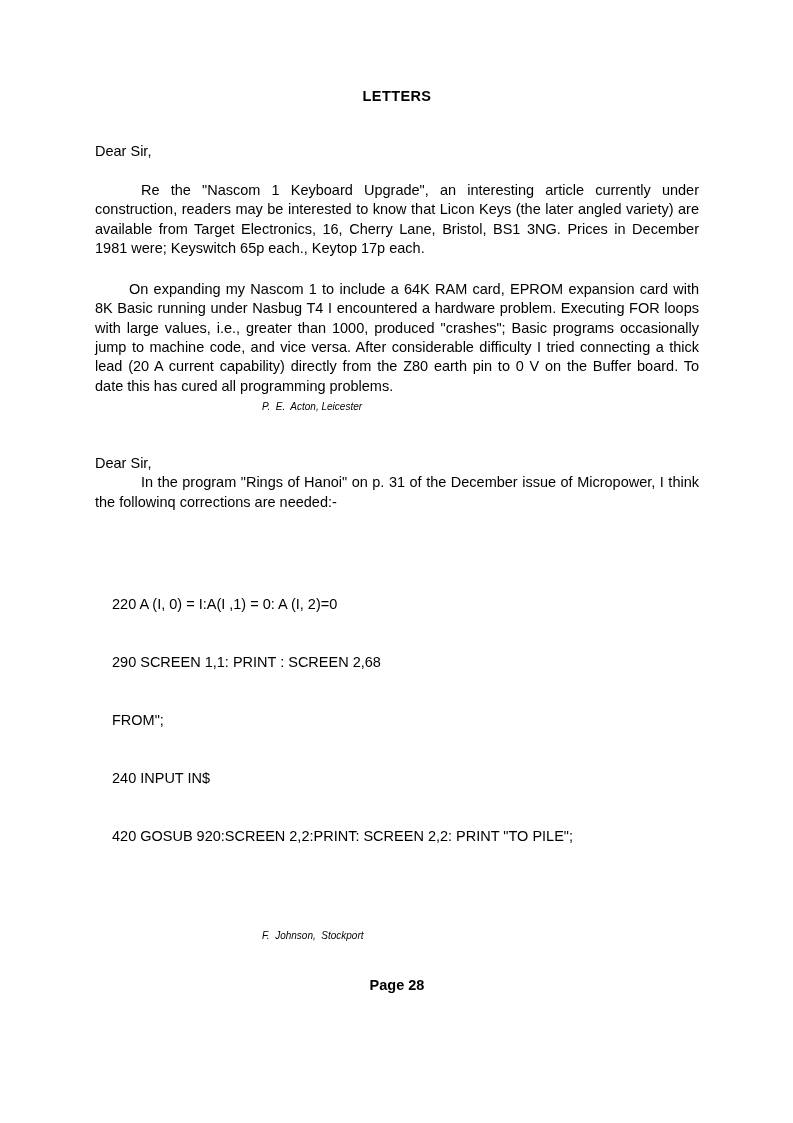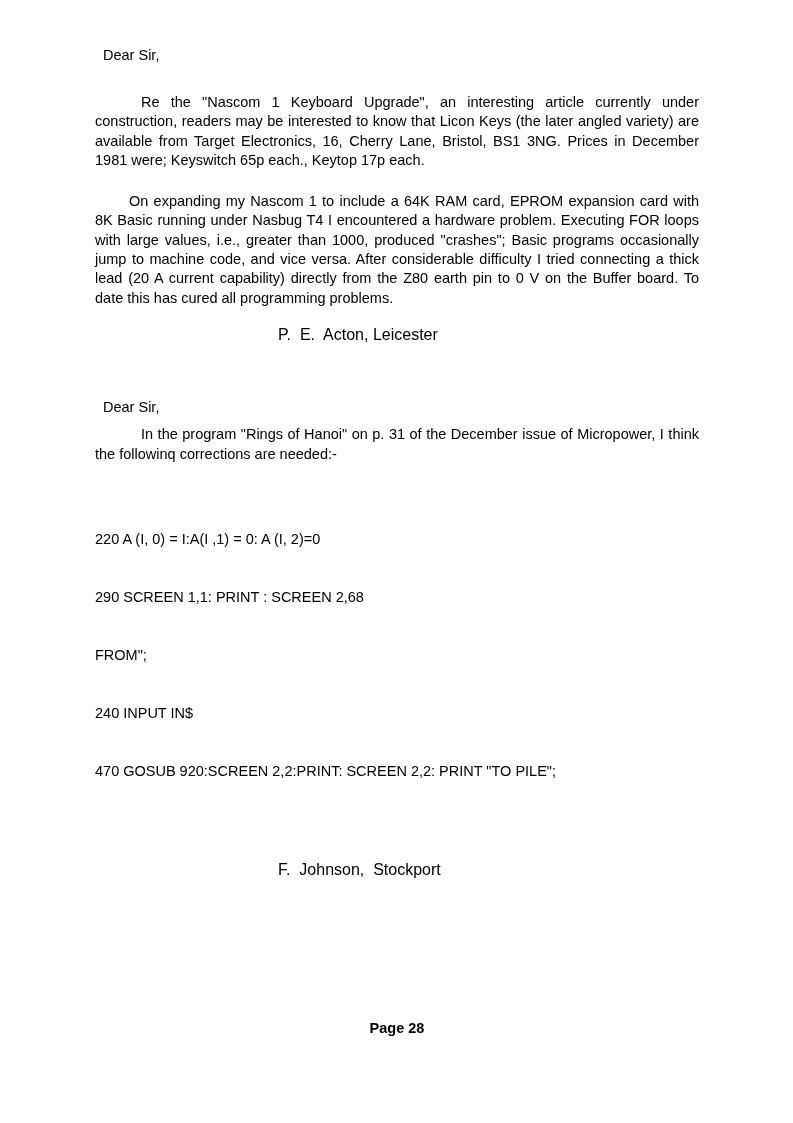--- a/index.html
+++ b/index.html
@@ -24,76 +24,78 @@
   }
   .heading {
     text-align: center;
     font-size: 14.5px;
     letter-spacing: 0.4px;
     margin: 0;
     padding-top: 88px;
   }
   .salutation {
     font-size: 14.5px;
-    margin: 8px;
+    margin: 0;
     padding-top: 39px;
   }
   p.body {
     font-size: 14.5px;
     line-height: 19.3px;
     text-align: justify;
     text-justify: inter-word;
     margin: 0;
     padding-top: 22px;
   }
   p.body.indent {
     text-indent: 34px;
   }
   p.body.indent-lg {
     text-indent: 46px;
   }
   p.body.nogap {
     padding-top: 2px;
   }
   .signature {
-    font-size: 16px;
+    font-size: 10px;
     line-height: 19.3px;
-    margin: 16px;
+    margin: 0;
     padding-left: 167px;
     padding-top: 1px;
     white-space: pre;
+    font-style: italic;
   }
   .signature.gap {
     padding-top: 24px;
   }
   .code-block {
     font-size: 14.5px;
     line-height: 19.3px;
-    margin: 0;
+    margin: 17px;
     padding-top: 28px;
     white-space: pre-wrap;
   }
   .code-line {
     white-space: pre;
   }
   .footer {
     position: absolute;
     left: 0;
-    top: 1020px;
+    top: 977px;
     width: 604px;
     text-align: center;
     font-size: 14.5px;
     font-weight: bold;
   }
 </style>
 </head>
 <body>
 
 <div class="page">
 
+  <h1 class="heading">LETTERS</h1>
 
   <div>
     <p class="salutation">Dear Sir,</p>
 
     <p class="body indent-lg">Re the "Nascom 1 Keyboard Upgrade", an interesting article currently under construction,  readers may be interested to know that Licon Keys (the later angled variety) are available from Target Electronics,  16,  Cherry Lane, Bristol, BS1  3NG. Prices  in  December  1981  were; Keyswitch 65p each., Keytop 17p each.</p>
 
 
     <p class="body indent">On expanding my Nascom 1 to include  a  64K  RAM  card, EPROM expansion card with 8K Basic running under Nasbug T4 I encountered a hardware problem. Executing   FOR   loops   with large values, i.e., greater than 1000,   produced "crashes"; Basic programs occasionally jump to machine code,   and   vice versa. After considerable difficulty I tried  connecting  a thick lead (20 A current capability) directly from the Z80 earth pin to 0 V on the Buffer  board.   To  date  this  has cured all programming problems.</p>
 
     <p class="signature">P.  E.  Acton, Leicester</p>
@@ -102,21 +104,21 @@
   <div>
     <p class="salutation">Dear Sir,</p>
 
     <p class="body indent-lg nogap">In  the  program  "Rings  of  Hanoi"  on  p.  31  of  the  December  issue  of Micropower, I think  the followinq corrections are needed:-</p>
 
     <div class="code-block">
       <div class="code-line">220 A (I, 0) = I:A(I ,1) = 0: A (I, 2)=0</div>
       <div class="code-line">290 SCREEN 1,1: PRINT : SCREEN 2,68</div>
       <div class="code-line">FROM";</div>
       <div class="code-line">240 INPUT IN$</div>
-      <div class="code-line">470 GOSUB 920:SCREEN 2,2:PRINT: SCREEN 2,2: PRINT "TO PILE";</div>
+      <div class="code-line">420 GOSUB 920:SCREEN 2,2:PRINT: SCREEN 2,2: PRINT "TO PILE";</div>
     </div>
 
     <p class="signature gap">F.  Johnson,  Stockport</p>
   </div>
 
   <div class="footer">Page 28</div>
 
 </div>
 
 </body></html>

